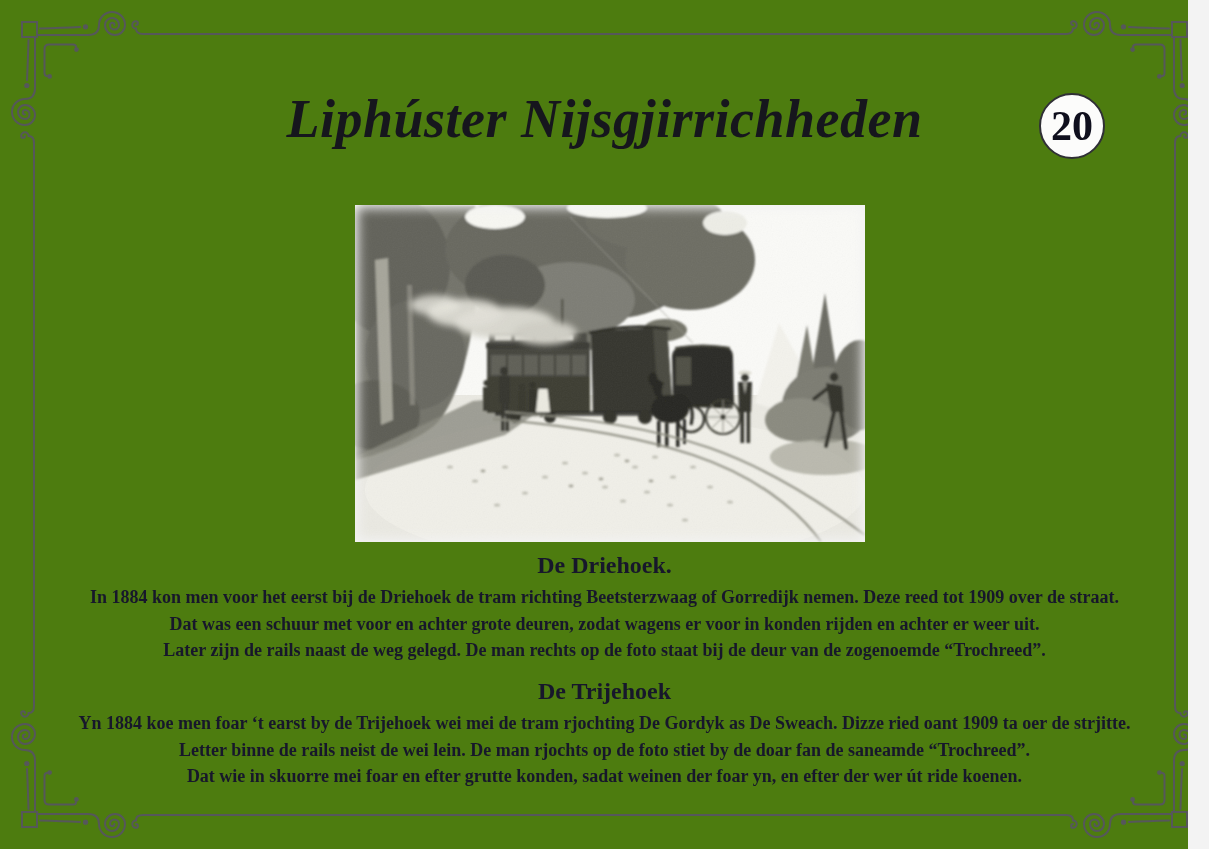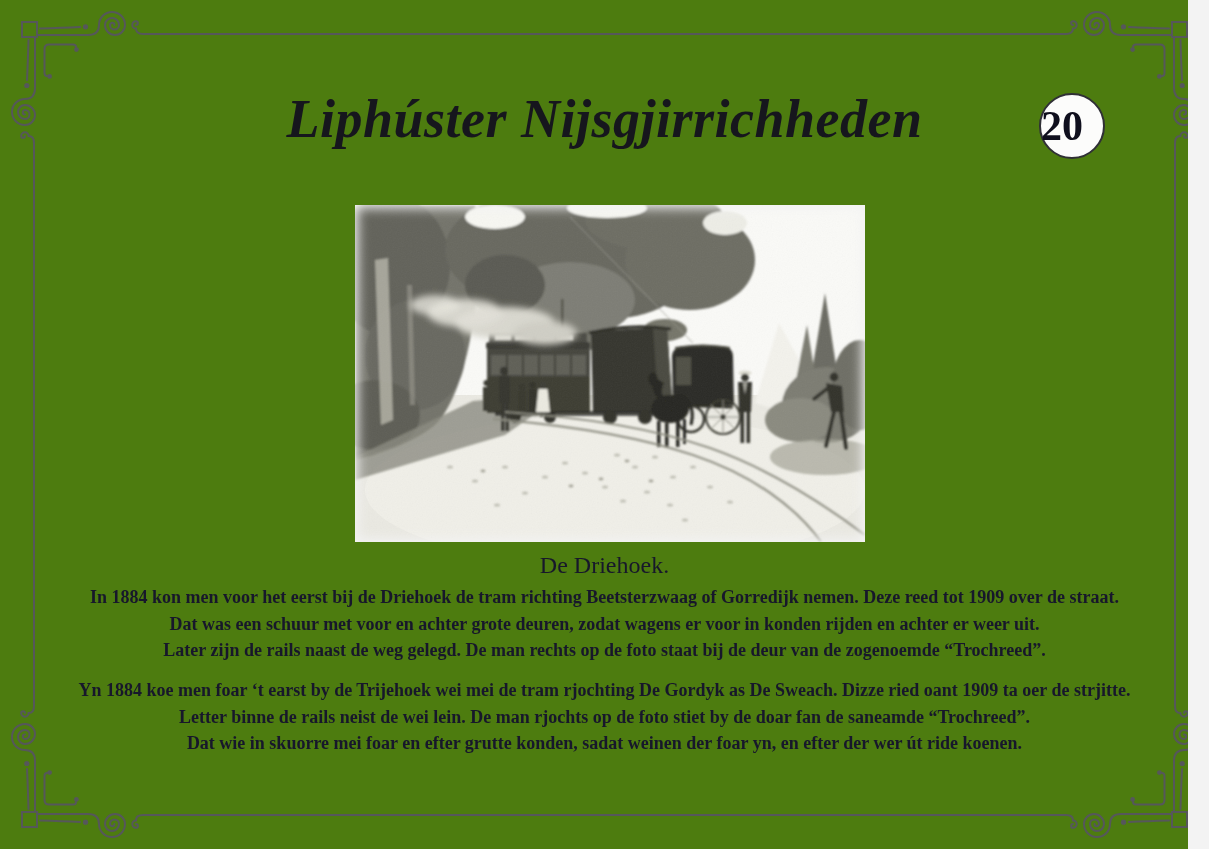--- a/index.html
+++ b/index.html
@@ -15,26 +15,26 @@
   .title{
     position:absolute;top:88px;left:0;width:1209px;
     margin:0;text-align:center;
     font-size:54px;font-style:italic;font-weight:700;
     color:#16161d;letter-spacing:0.5px;
   }
   .issue-circle{
     position:absolute;left:1039px;top:93px;width:62px;height:62px;
     border:2px solid #303036;border-radius:50%;
     background:#fcfcfb;
-    display:flex;align-items:center;
+    display:flex;align-items:center;justify-content:center;
   }
   .issue-circle span{font-weight:700;font-size:42px;color:#0f0f1d;line-height:1;}
   .photo{position:absolute;left:355px;top:205px;width:510px;height:337px;margin:0;}
   .sec{position:absolute;left:40px;width:1129px;text-align:center;color:#17172b;}
-  .sec h2{margin:0 0 5px 0;font-size:24px;font-weight:400;line-height:28px;}
+  .sec h2{margin:0 0 5px 0;font-size:24px;font-weight:700;line-height:28px;}
   .sec p{margin:0;font-size:18px;font-weight:700;line-height:26.5px;}
   .sec1{top:551px;}
   .sec2{top:677px;}
 </style>
 </head>
 <body>
 
 <div class="page">
 
   <svg class="frame" viewBox="0 0 1209 849">
@@ -260,18 +260,19 @@
   </figure>
 
   <section class="sec sec1">
     <h2>De Driehoek.</h2>
     <p>In 1884 kon men voor het eerst bij de Driehoek de tram richting Beetsterzwaag of Gorredijk nemen. Deze reed tot 1909 over de straat.</p>
     <p>Dat was een schuur met voor en achter grote deuren, zodat wagens er voor in konden rijden en achter er weer uit.</p>
     <p>Later zijn de rails naast de weg gelegd. De man rechts op de foto staat bij de deur van de zogenoemde “Trochreed”.</p>
   </section>
 
   <section class="sec sec2">
+    <h2>De Trijehoek</h2>
     <p>Yn 1884 koe men foar ‘t earst by de Trijehoek  wei mei de tram rjochting De Gordyk as De Sweach. Dizze ried oant 1909 ta oer de strjitte.</p>
     <p>Letter binne de rails neist de wei lein. De man rjochts op de foto stiet by de doar fan de saneamde “Trochreed”.</p>
     <p>Dat wie in skuorre mei foar en efter grutte konden, sadat weinen der foar yn, en efter der wer út ride koenen.</p>
   </section>
 
 </div>
 
 </body></html>

